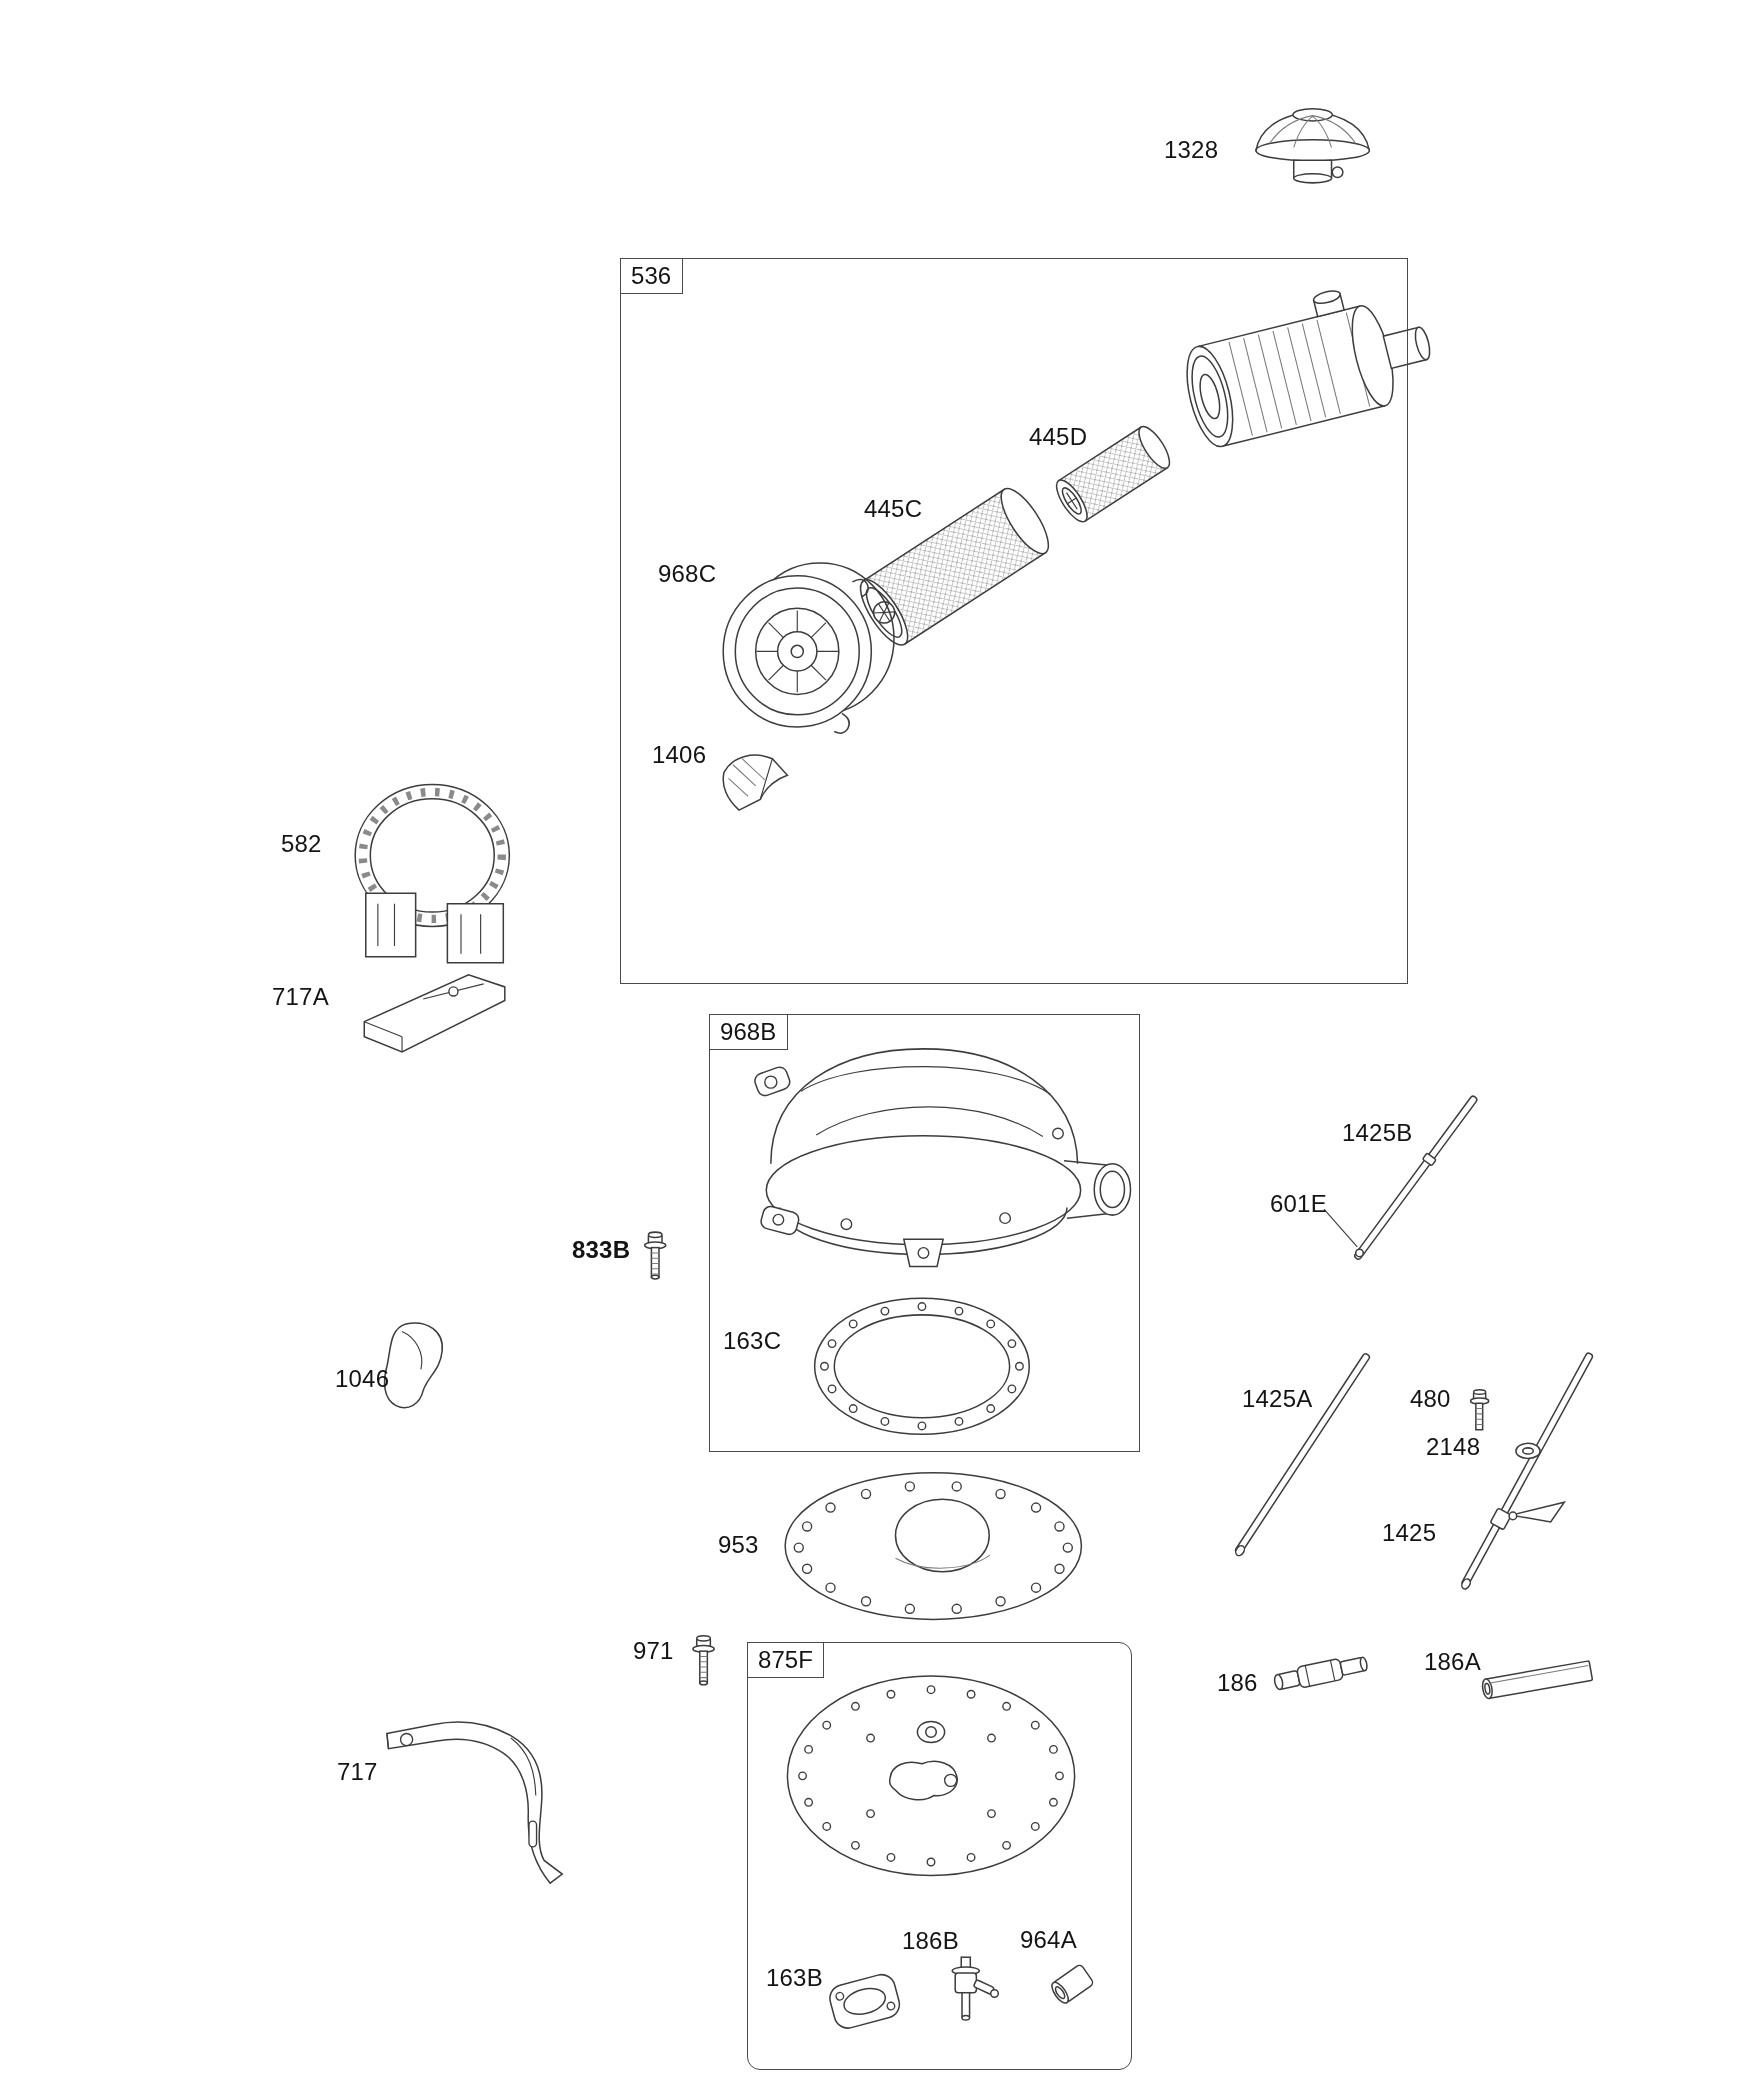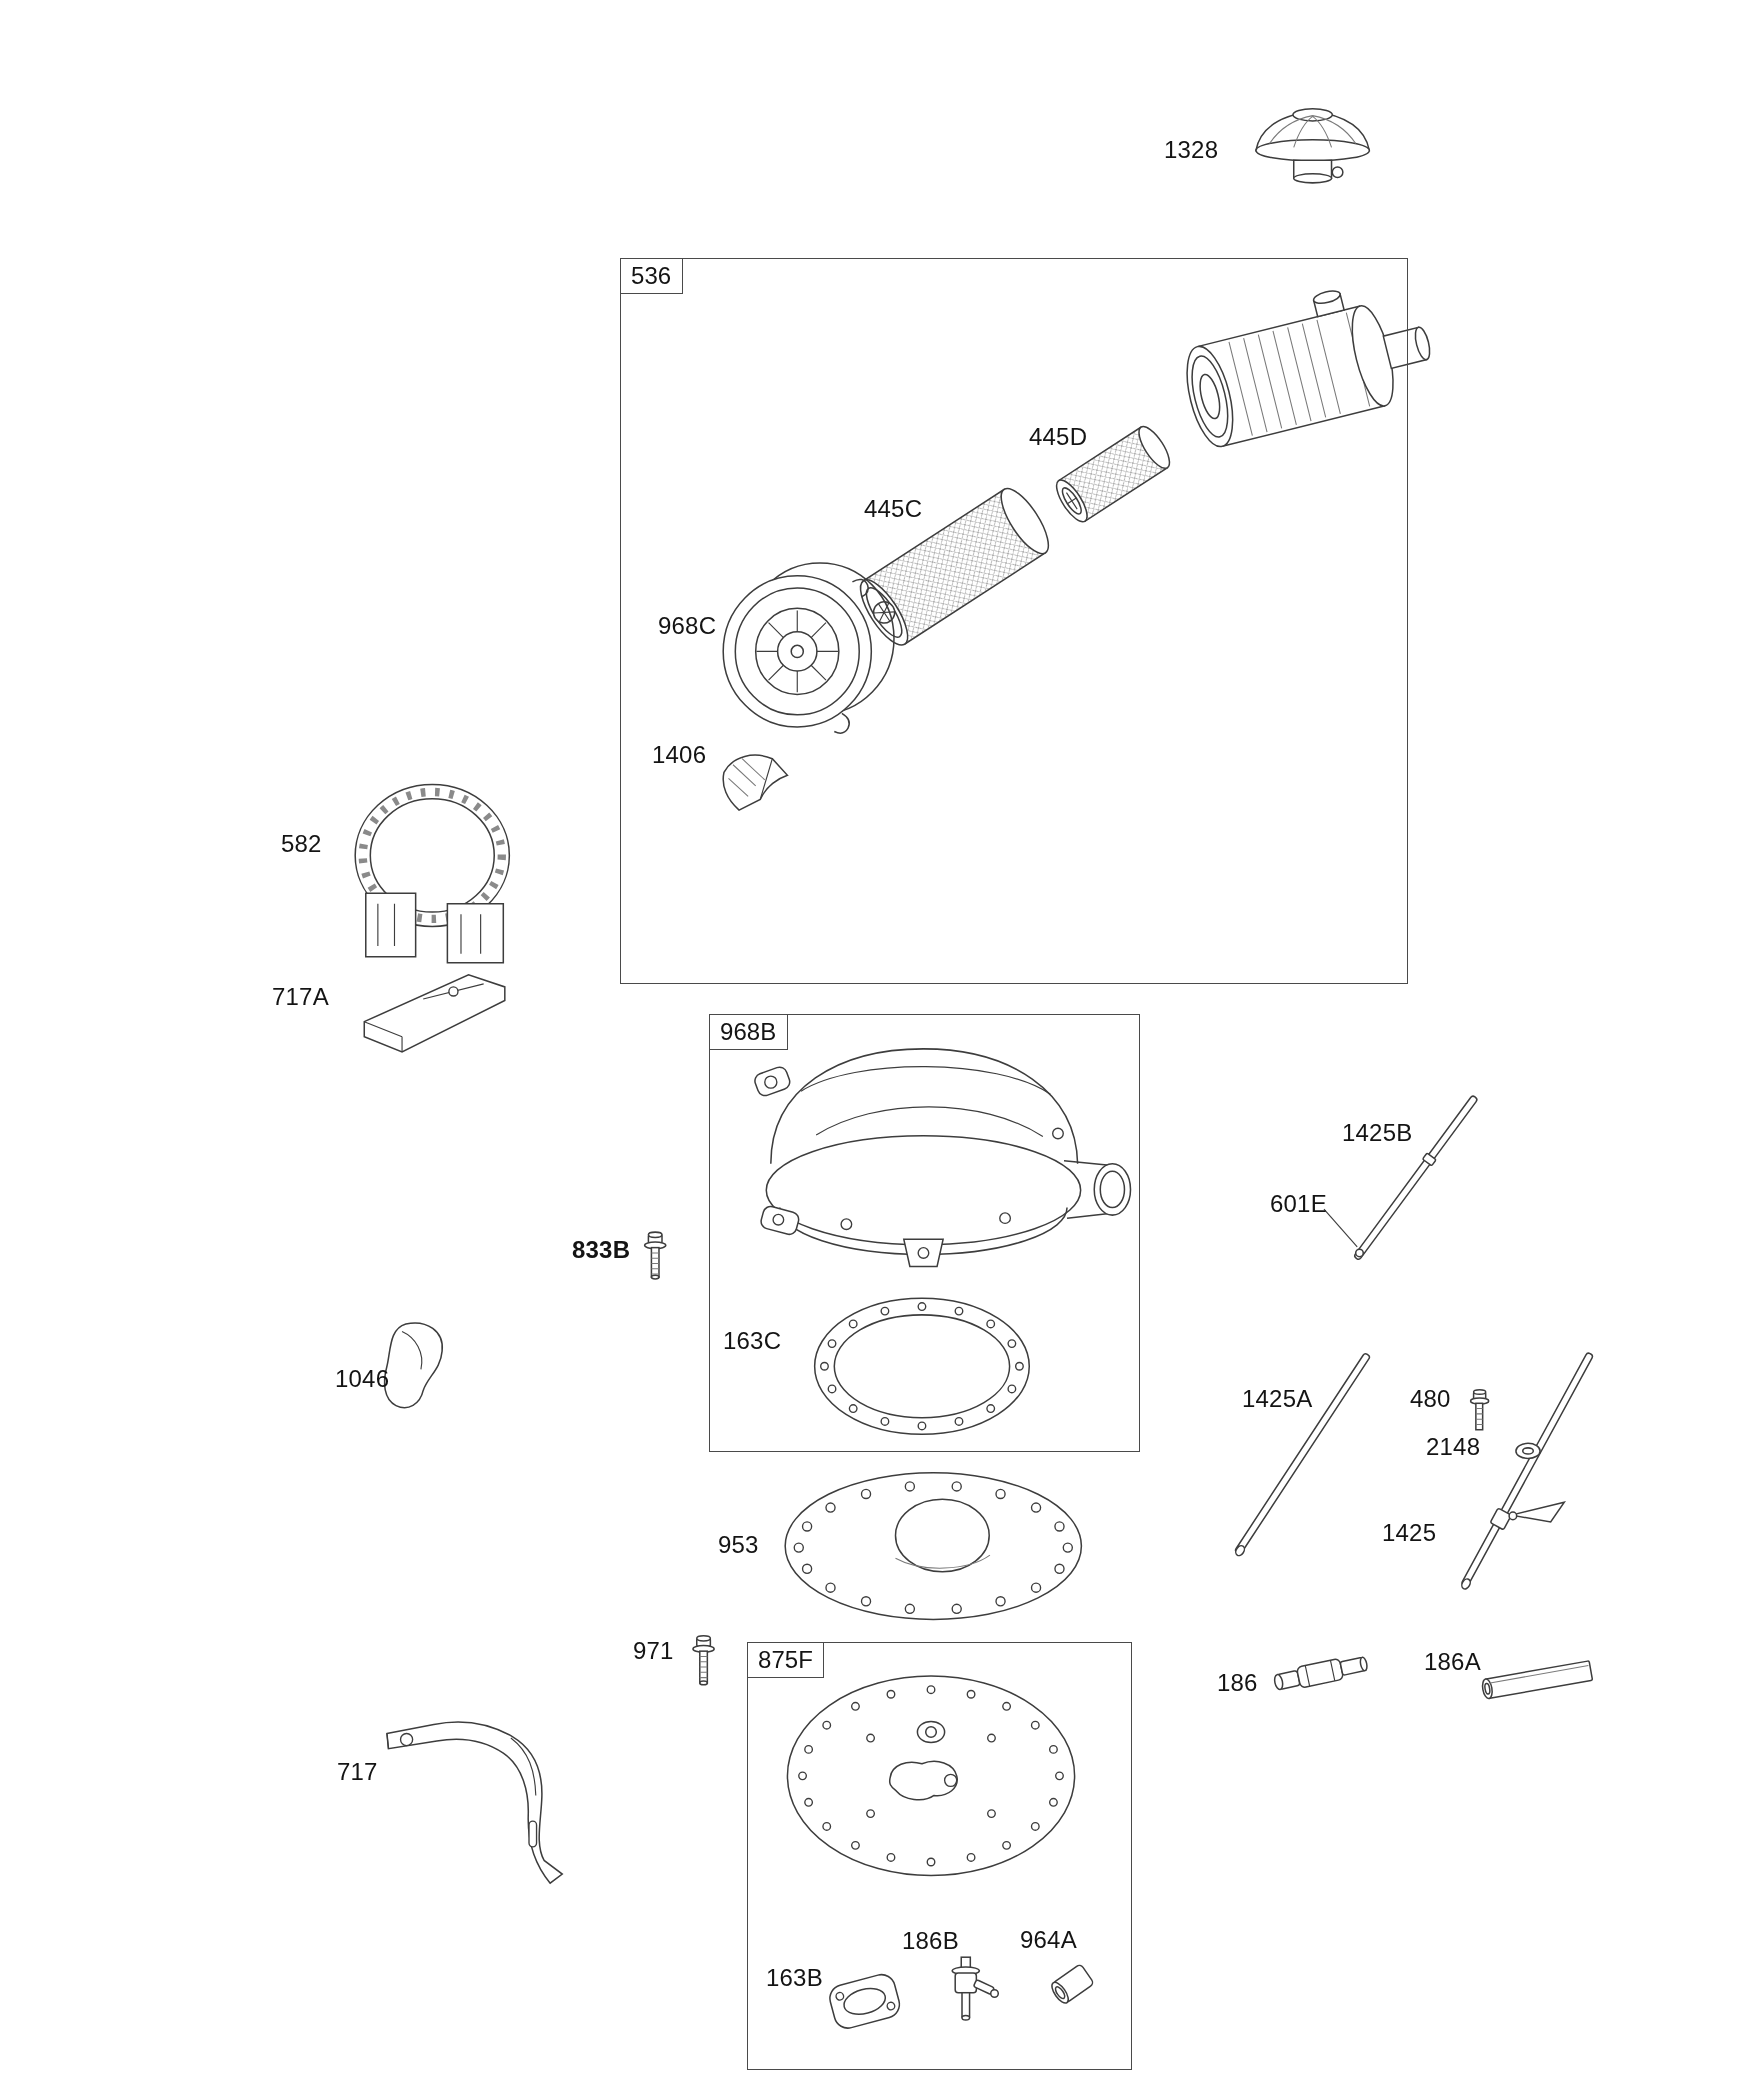--- a/index.html
+++ b/index.html
@@ -337,28 +337,28 @@
   </svg>
 
   <div class="group-box" style="left:620px; top:258px; width:788px; height:726px;">
     <div class="group-label">536</div>
   </div>
 
   <div class="group-box" style="left:709px; top:1014px; width:431px; height:438px;">
     <div class="group-label">968B</div>
   </div>
 
-  <div class="group-box" style="left:747px; top:1642px; width:385px; height:428px;">
+  <div class="group-box" style="left:747px; top:1642px; width:385px; height:428px;border-radius:13px;">
     <div class="group-label">875F</div>
   </div>
 
   <div class="part-label" style="left:1164px; top:136px;">1328</div>
   <div class="part-label" style="left:1029px; top:423px;">445D</div>
   <div class="part-label" style="left:864px; top:495px;">445C</div>
-  <div class="part-label" style="left:658px;  top:612px;text-align:right;">968C</div>
+  <div class="part-label" style="left:658px;  top:560px;text-align:right;">968C</div>
   <div class="part-label" style="left:652px;  top:741px;">1406</div>
   <div class="part-label" style="left:281px;  top:830px;">582</div>
   <div class="part-label" style="left:272px;  top:983px;">717A</div>
   <div class="part-label" style="left:572px;  top:1236px;font-weight:bold;">833B</div>
   <div class="part-label" style="left:723px;  top:1327px;">163C</div>
   <div class="part-label" style="left:335px;  top:1365px;">1046</div>
   <div class="part-label" style="left:1342px; top:1119px;">1425B</div>
   <div class="part-label" style="left:1270px; top:1190px;">601E</div>
   <div class="part-label" style="left:1242px; top:1385px;">1425A</div>
   <div class="part-label" style="left:1410px; top:1385px;">480</div>

